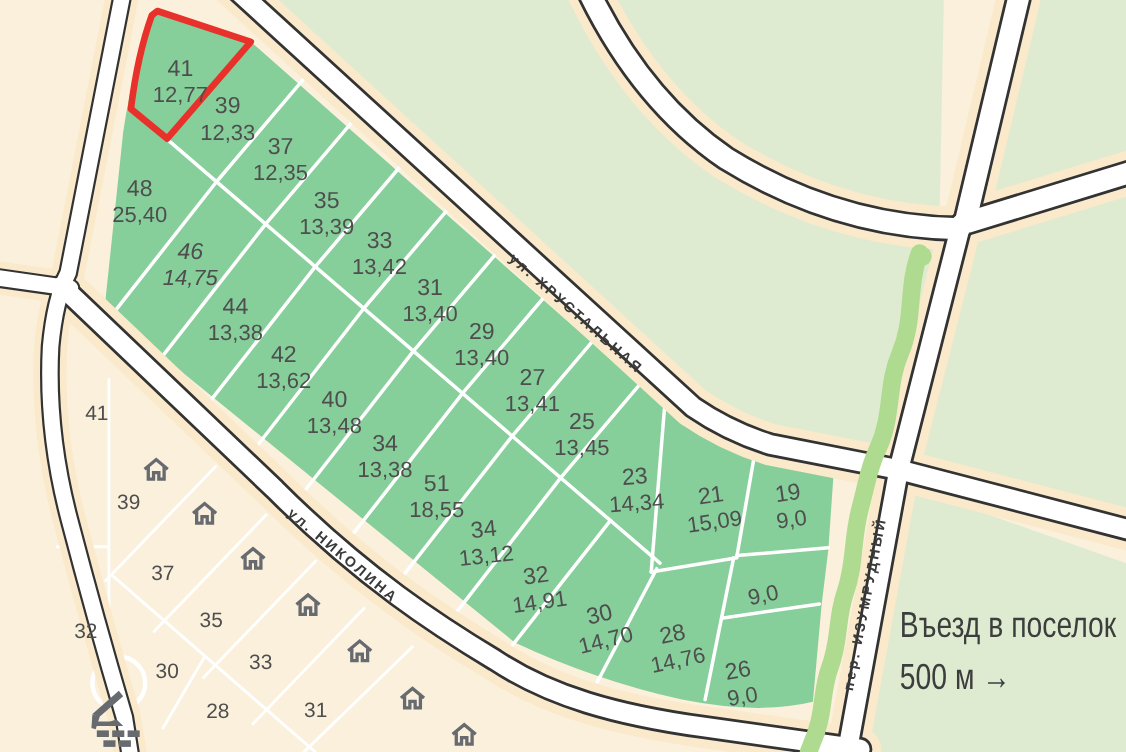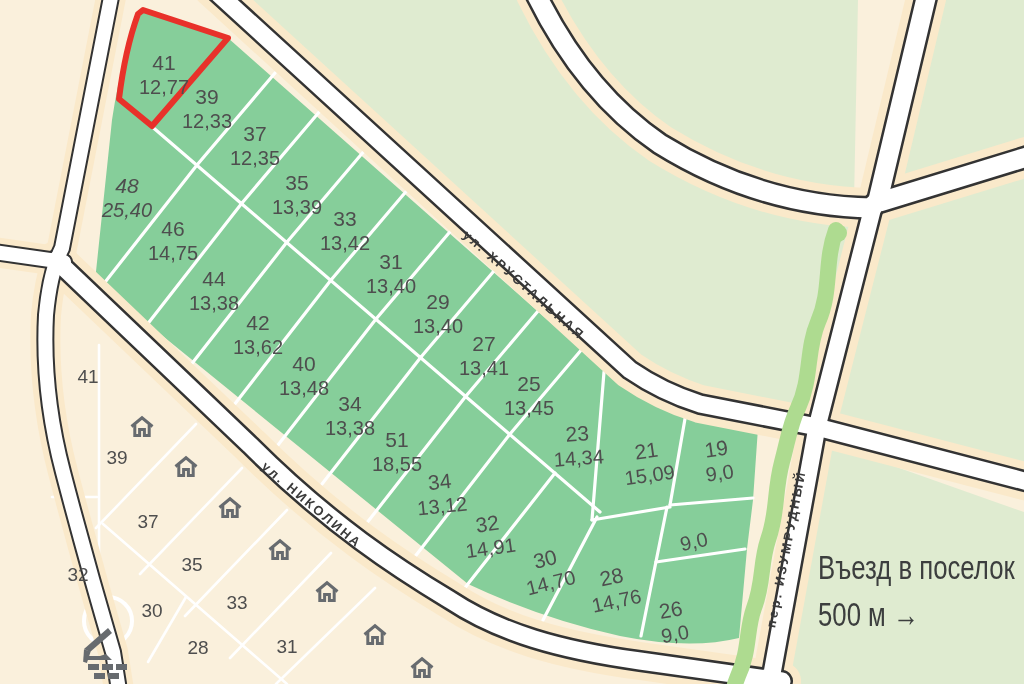--- a/index.html
+++ b/index.html
@@ -223,25 +223,25 @@
         <div class="parea">14,34</div>
       </div>
       <div class="plot-label" style="left: 648px; top: 463px; transform: translate(-50%, -50%) rotate(-8deg);">
         <div class="pnum">21</div>
         <div class="parea">15,09</div>
       </div>
       <div class="plot-label" style="left: 718px; top: 461px; transform: translate(-50%, -50%) rotate(-8deg);">
         <div class="pnum">19</div>
         <div class="parea">9,0</div>
       </div>
-      <div class="plot-label" style="left: 127px; top: 198px; transform: translate(-50%, -50%) rotate(0deg); font-style: italic;">
+      <div class="plot-label" style="left: 127px; top: 184px; transform: translate(-50%, -50%) rotate(0deg);">
         <div class="pnum">48</div>
         <div class="parea">25,40</div>
       </div>
-      <div class="plot-label" style="left: 173px; top: 241px; transform: translate(-50%, -50%) rotate(0deg);">
+      <div class="plot-label" style="left: 173px; top: 241px; transform: translate(-50%, -50%) rotate(0deg); font-style: italic;">
         <div class="pnum">46</div>
         <div class="parea">14,75</div>
       </div>
       <div class="plot-label" style="left: 214px; top: 291px; transform: translate(-50%, -50%) rotate(0deg);">
         <div class="pnum">44</div>
         <div class="parea">13,38</div>
       </div>
       <div class="plot-label" style="left: 258px; top: 335px; transform: translate(-50%, -50%) rotate(0deg);">
         <div class="pnum">42</div>
         <div class="parea">13,62</div>

